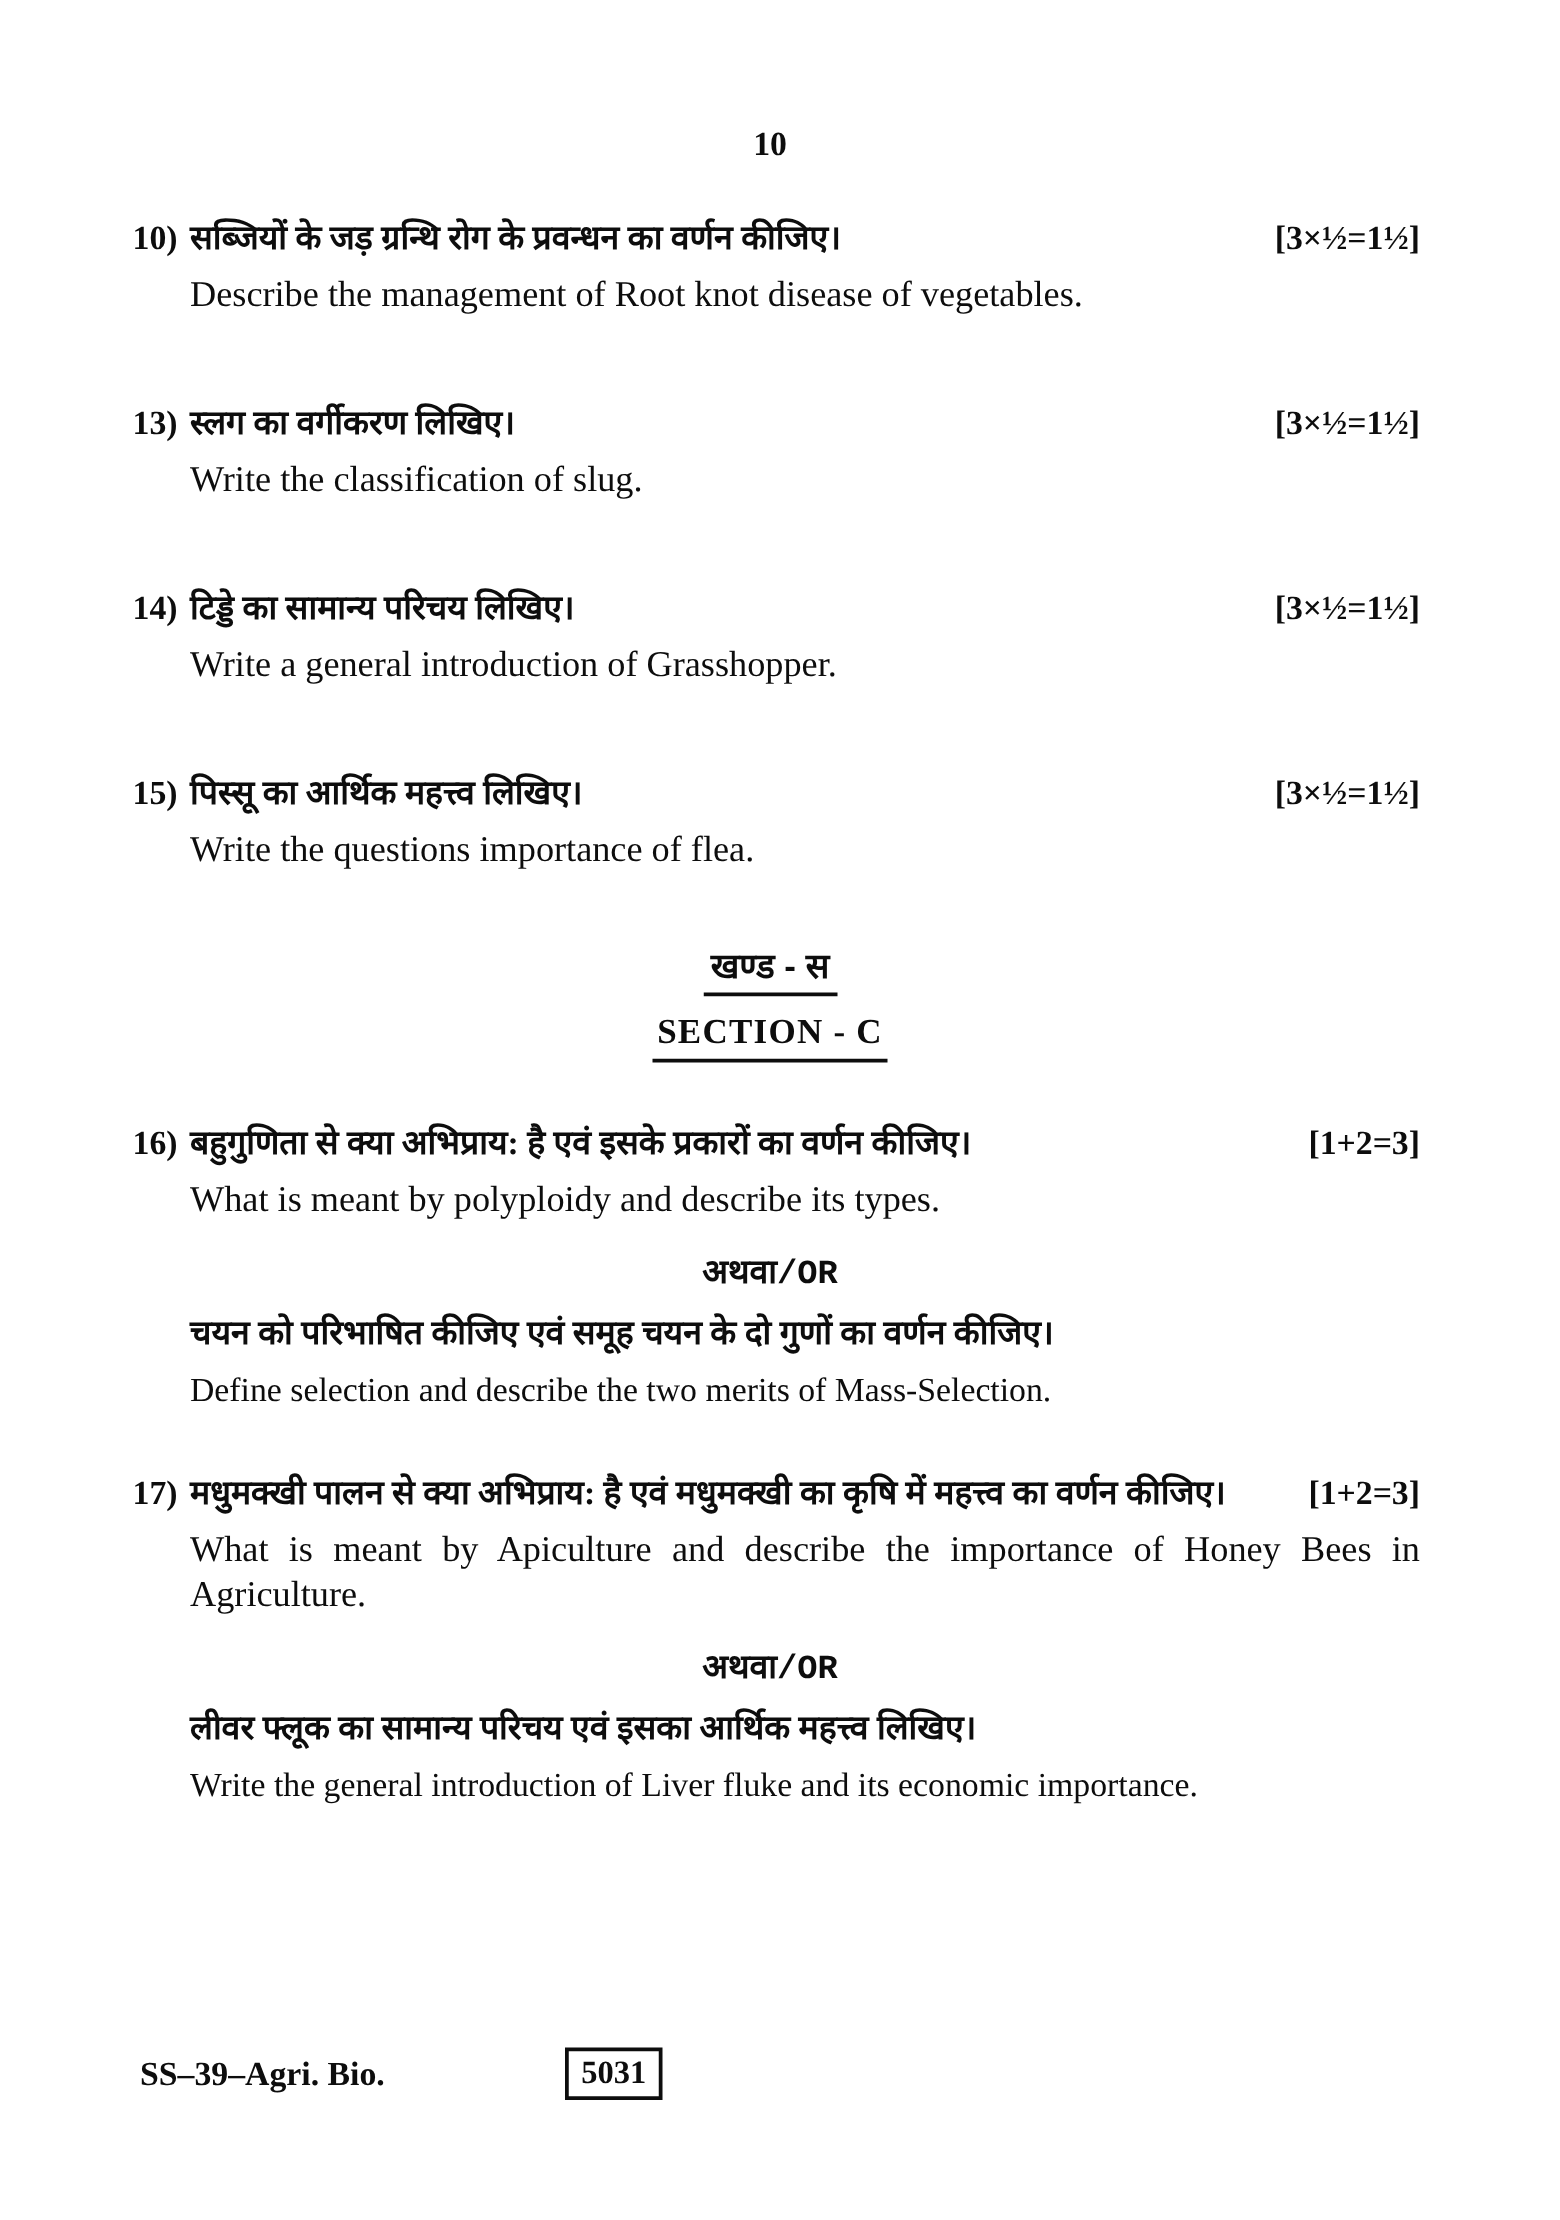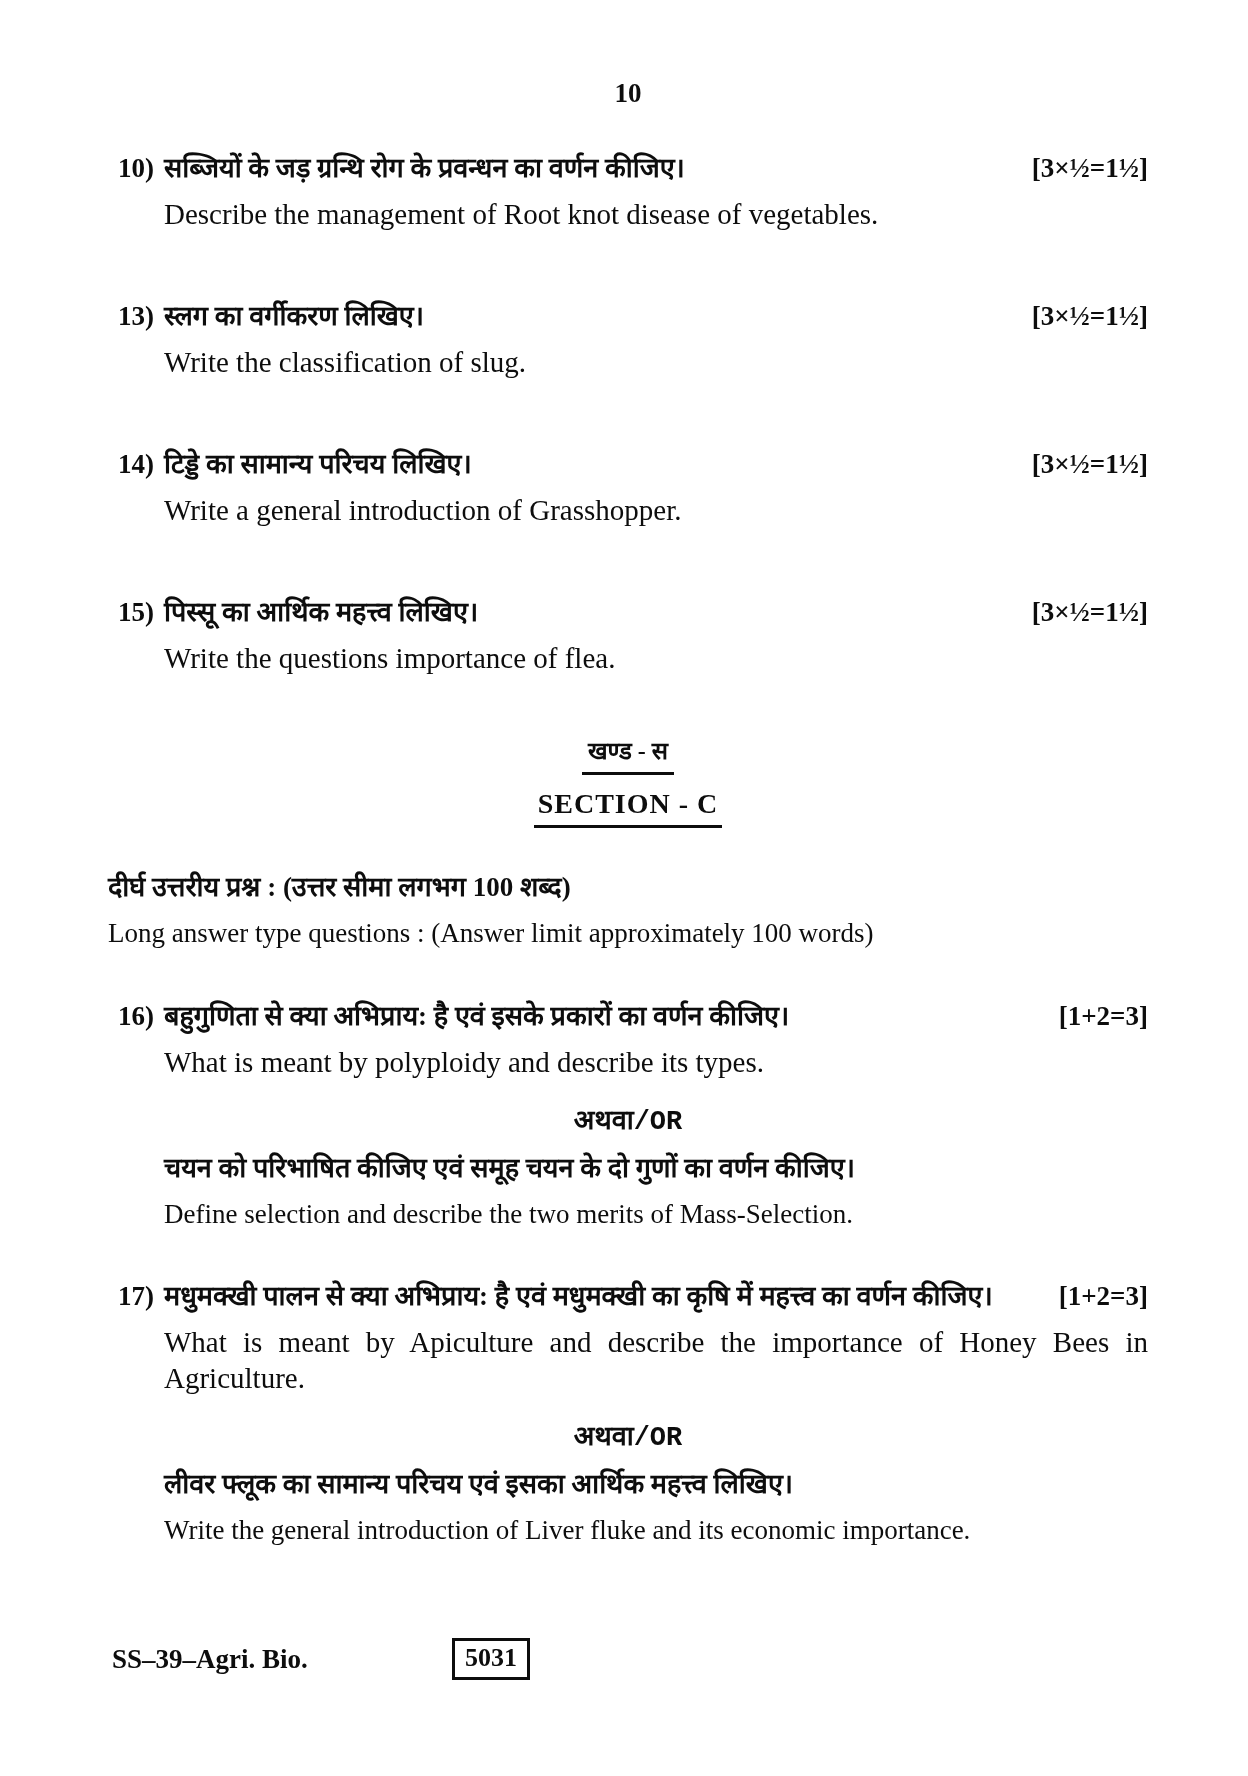--- a/index.html
+++ b/index.html
@@ -12,24 +12,24 @@
     width: 1248px;
     height: 1776px;
     margin: 0 auto;
     background: #ffffff;
     color: #0d0d0d;
     font-family: "Liberation Serif", "DejaVu Serif", serif;
     overflow: hidden;
   }
   .content {
     position: absolute;
-    left: 108px;
+    left: 96px;
     top: 0;
     width: 1040px;
-    padding-top: 78px;
+    padding-top: 100px;
   }
   .page-number {
     text-align: center;
     font-size: 27px;
     font-weight: bold;
     line-height: 30px;
   }
 
   
   .q-block { margin-top: 0; }
@@ -69,26 +69,26 @@
   .short-q { margin-top: 42px; }
   .short-q + .short-q { margin-top: 66px; }
 
   
   .section-heading {
     margin-top: 56px;
     text-align: center;
   }
   .section-hindi {
     display: inline-block;
-    font-size: 24px;
+    font-size: 28px;
     line-height: 38px;
     font-weight: bold;
     border-bottom: 3px solid #0d0d0d;
     padding: 0 6px 2px 6px;
-    font-family: Liberation Serif, serif;
+    font-family: Liberation Sans, sans-serif;
   }
   .section-english {
     margin-top: 10px;
   }
   .section-english span {
     display: inline-block;
     font-size: 28px;
     line-height: 38px;
     font-weight: bold;
     letter-spacing: 1px;
@@ -202,24 +202,20 @@
 
     <div class="section-heading">
       <div>
         <span class="section-hindi">खण्ड - स</span>
       </div>
       <div class="section-english">
         <span>SECTION - C</span>
       </div>
     </div>
 
-    <div class="instructions">
-      <div class="instr-hindi">दीर्घ उत्तरीय प्रश्न : (उत्तर सीमा लगभग 100 शब्द)</div>
-      <div class="instr-english">Long answer type questions : (Answer limit approximately 100 words)</div>
-    </div>
 
     <div class="q-block long-q">
       <div class="q-row">
         <span class="q-num">16)</span>
         <span class="q-hindi">बहुगुणिता से क्या अभिप्राय: है एवं इसके प्रकारों का वर्णन कीजिए।</span>
         <span class="q-marks">[1+2=3]</span>
       </div>
       <div class="q-eng">What is meant by polyploidy and describe its types.</div>
       <div class="or-label">अथवा/OR</div>
       <div class="or-hindi">चयन को परिभाषित कीजिए एवं समूह चयन के दो गुणों का वर्णन कीजिए।</div>

